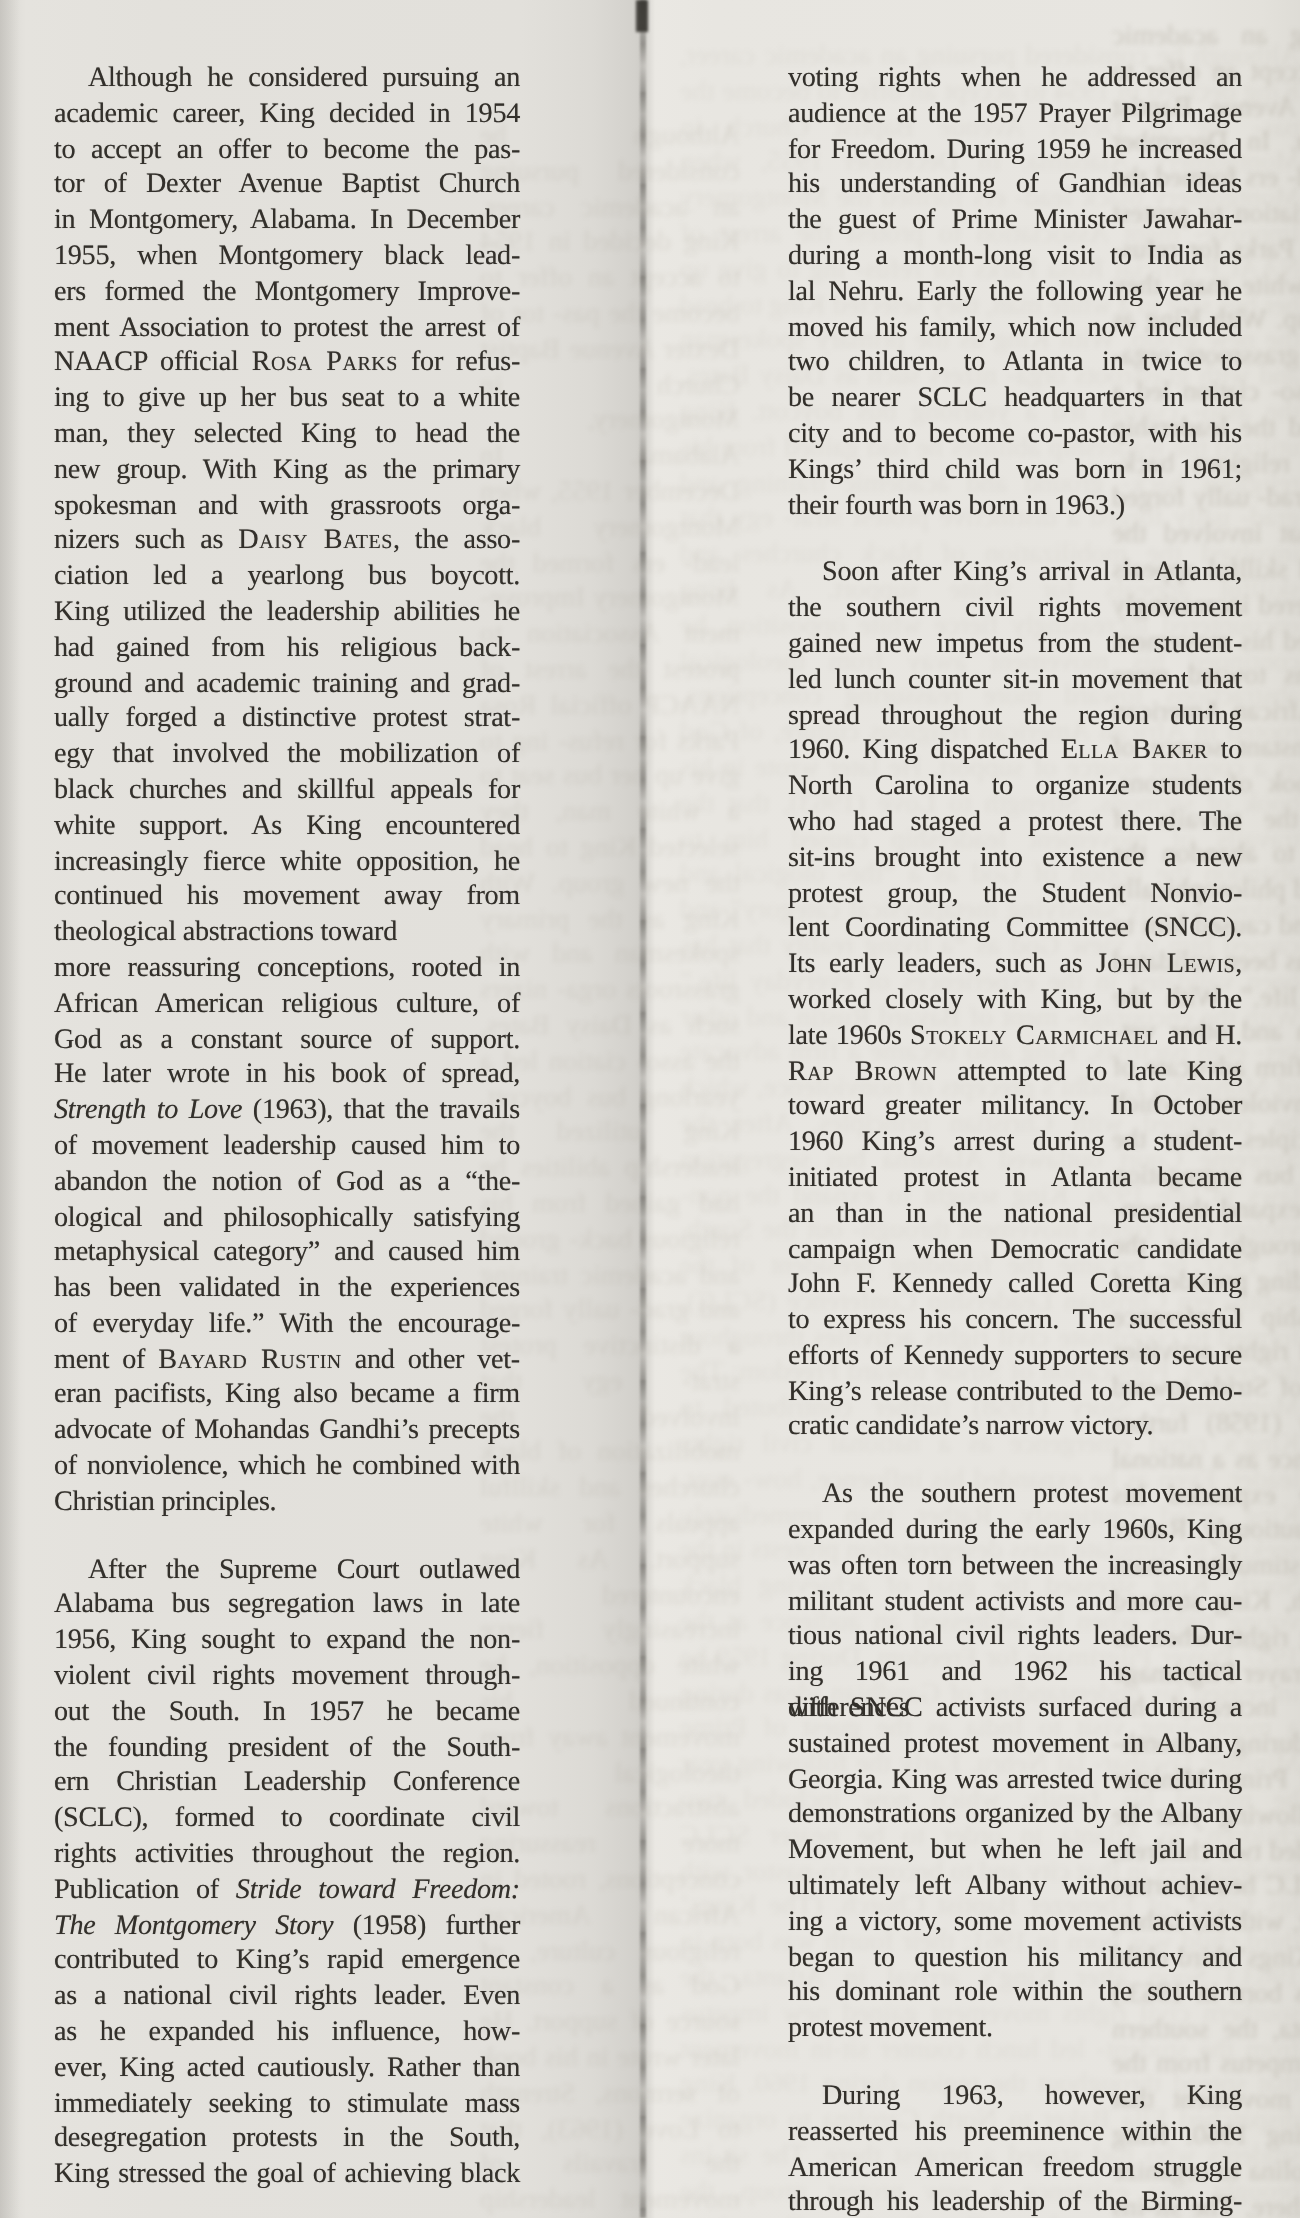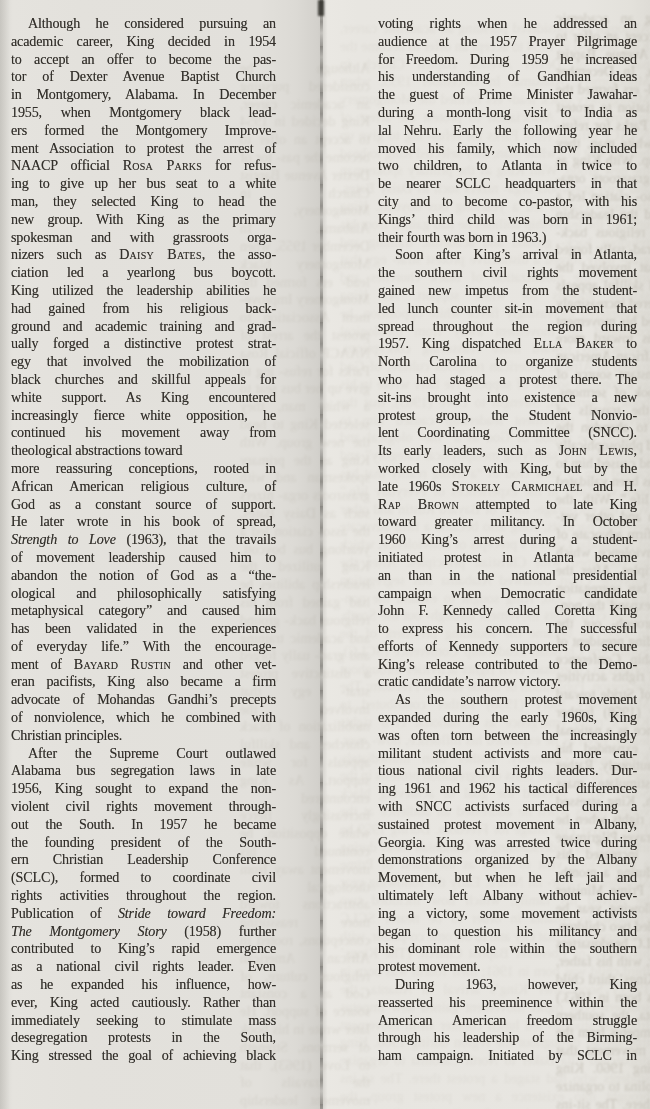--- a/index.html
+++ b/index.html
@@ -30,21 +30,21 @@
   .bleed.right-edge{left:556px;top:10px;width:300px;height:1090px;opacity:.34;}
   .bleed.gutter{left:240px;top:60px;width:130px;height:1000px;opacity:.17;}
   .bleed.under-right{left:340px;top:20px;width:310px;height:1080px;opacity:.10;}
   .col{
     position:absolute;top:15px;color:var(--ink);
     font-size:14.1px;line-height:17.8px;letter-spacing:-0.15px;
     text-shadow:0 0 .35px rgba(51,48,43,.55);
   }
   .col.left{left:11px;width:265px;}
   .col.right{left:378px;width:259px;}
-  .para{margin:0;}
+  .para{margin:16px;}
   .line{
     height:17.8px;overflow:visible;
     text-align:justify;text-align-last:justify;
   }
   .line.rag{text-align-last:left;}
   .line.indent{text-indent:17px;}
   .sc{font-variant:small-caps;letter-spacing:.25px;}
   .i{font-style:italic;}
   .fold{
     position:absolute;left:320px;top:0;width:3px;height:1109px;opacity:.72;
@@ -154,21 +154,21 @@
         <div class="line"><span>city and to become co-pastor, with his</span></div>
         <div class="line"><span>Kings’ third child was born in 1961;</span></div>
         <div class="line rag"><span>their fourth was born in 1963.)</span></div>
       </div>
       <div class="para">
         <div class="line indent"><span>Soon after King’s arrival in Atlanta,</span></div>
         <div class="line"><span>the southern civil rights movement</span></div>
         <div class="line"><span>gained new impetus from the student-</span></div>
         <div class="line"><span>led lunch counter sit-in movement that</span></div>
         <div class="line"><span>spread throughout the region during</span></div>
-        <div class="line"><span>1957. King dispatched </span><span class="sc">Ella Baker</span><span> to</span></div>
+        <div class="line"><span>1960. King dispatched </span><span class="sc">Ella Baker</span><span> to</span></div>
         <div class="line"><span>North Carolina to organize students</span></div>
         <div class="line"><span>who had staged a protest there. The</span></div>
         <div class="line"><span>sit-ins brought into existence a new</span></div>
         <div class="line"><span>protest group, the Student Nonvio-</span></div>
         <div class="line"><span>lent Coordinating Committee (SNCC).</span></div>
         <div class="line"><span>Its early leaders, such as </span><span class="sc">John Lewis</span><span>,</span></div>
         <div class="line"><span>worked closely with King, but by the</span></div>
         <div class="line"><span>late 1960s </span><span class="sc">Stokely Carmichael</span><span> and H.</span></div>
         <div class="line"><span class="sc">Rap Brown</span><span> attempted to late King</span></div>
         <div class="line"><span>toward greater militancy. In October</span></div>

